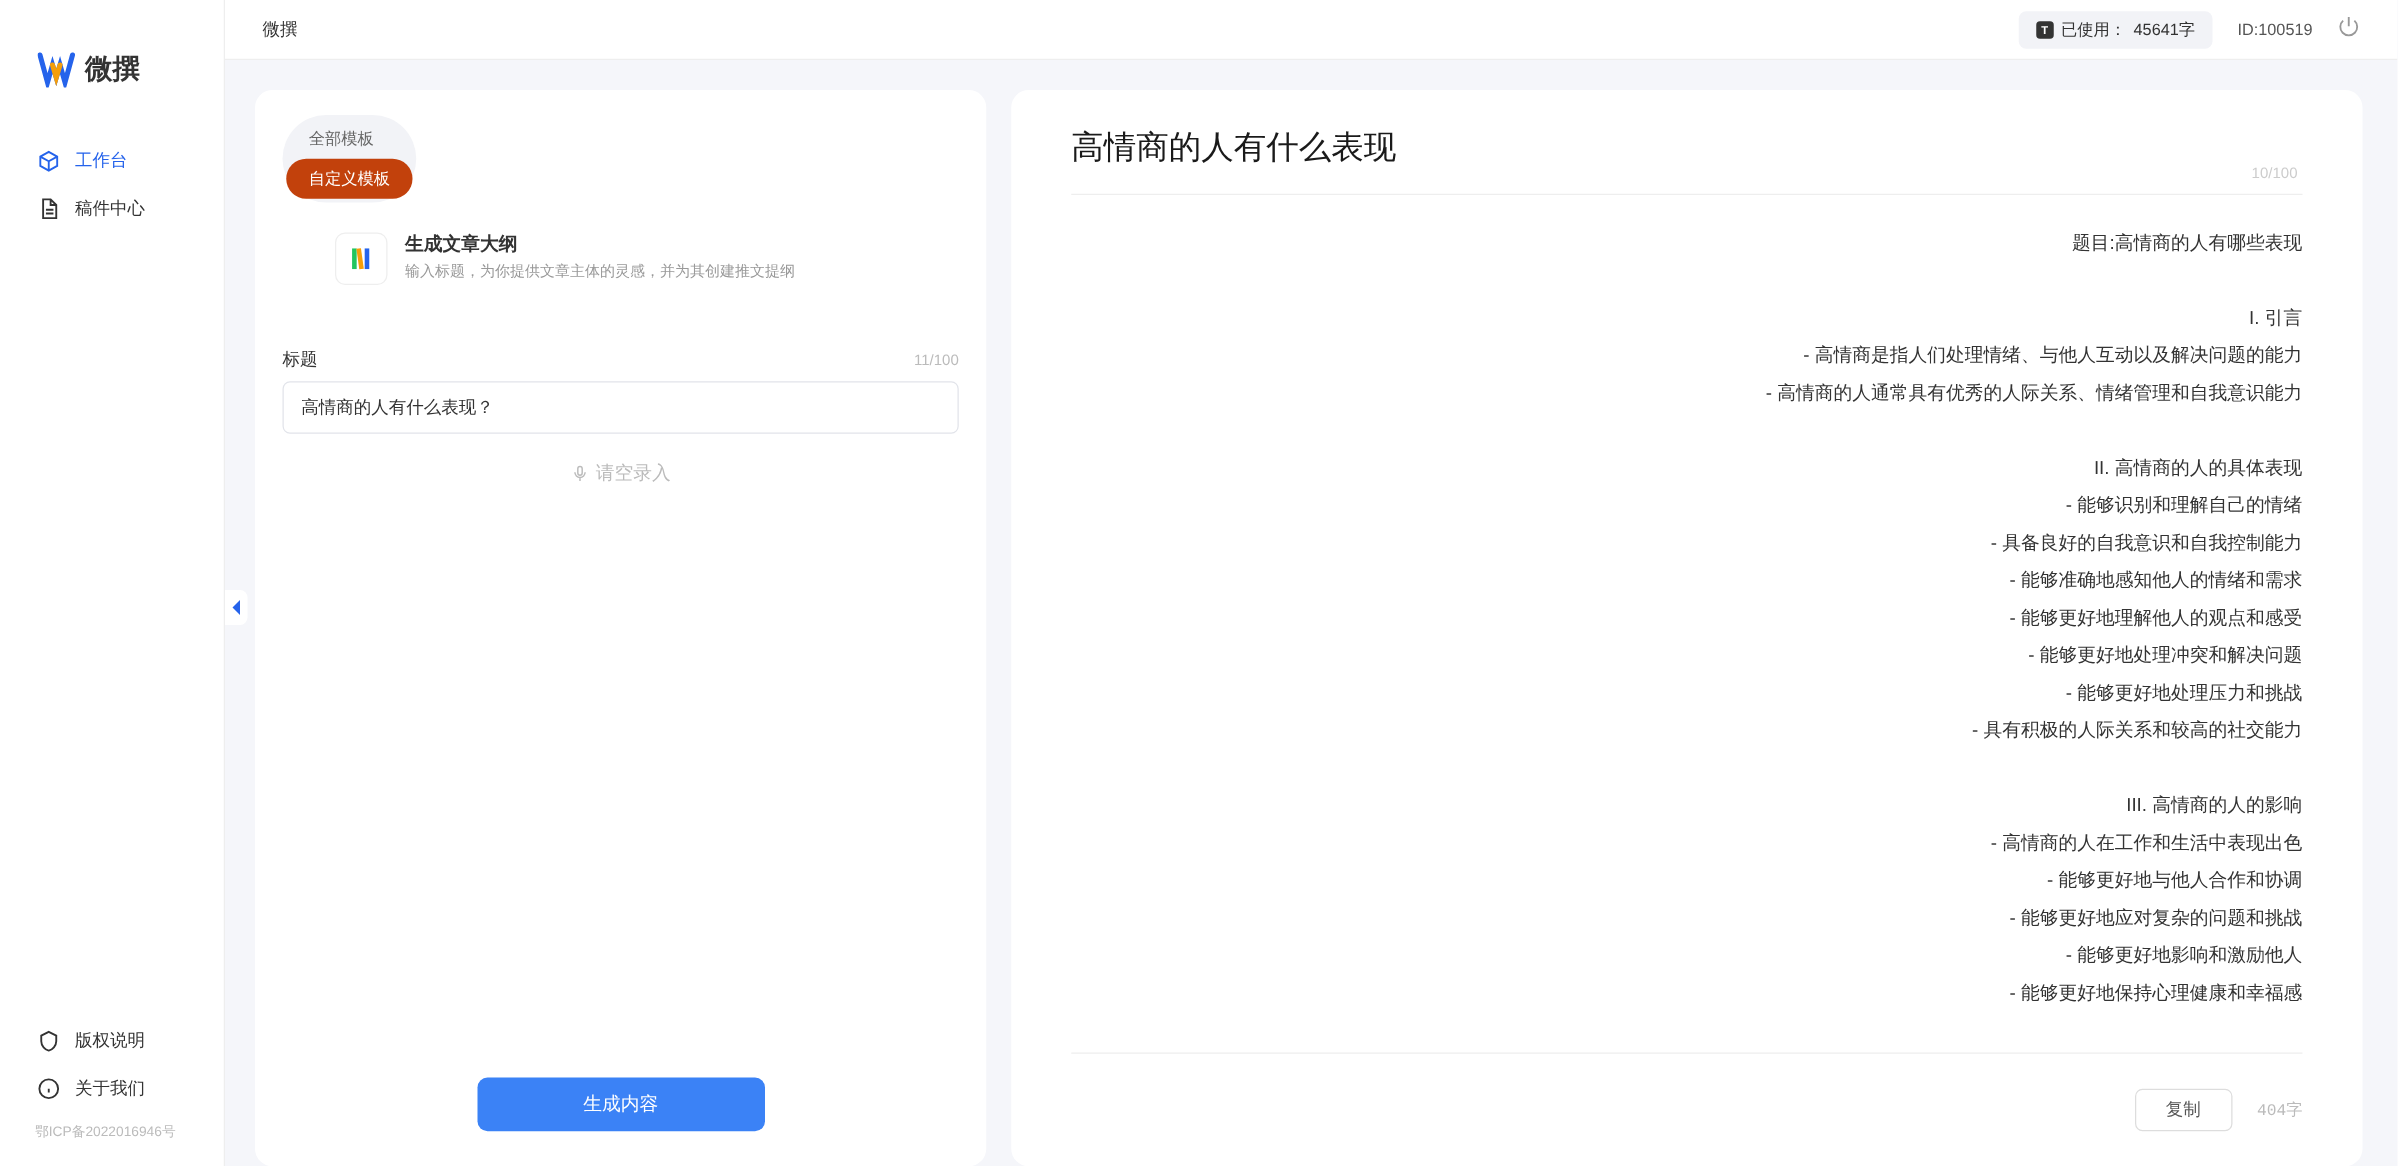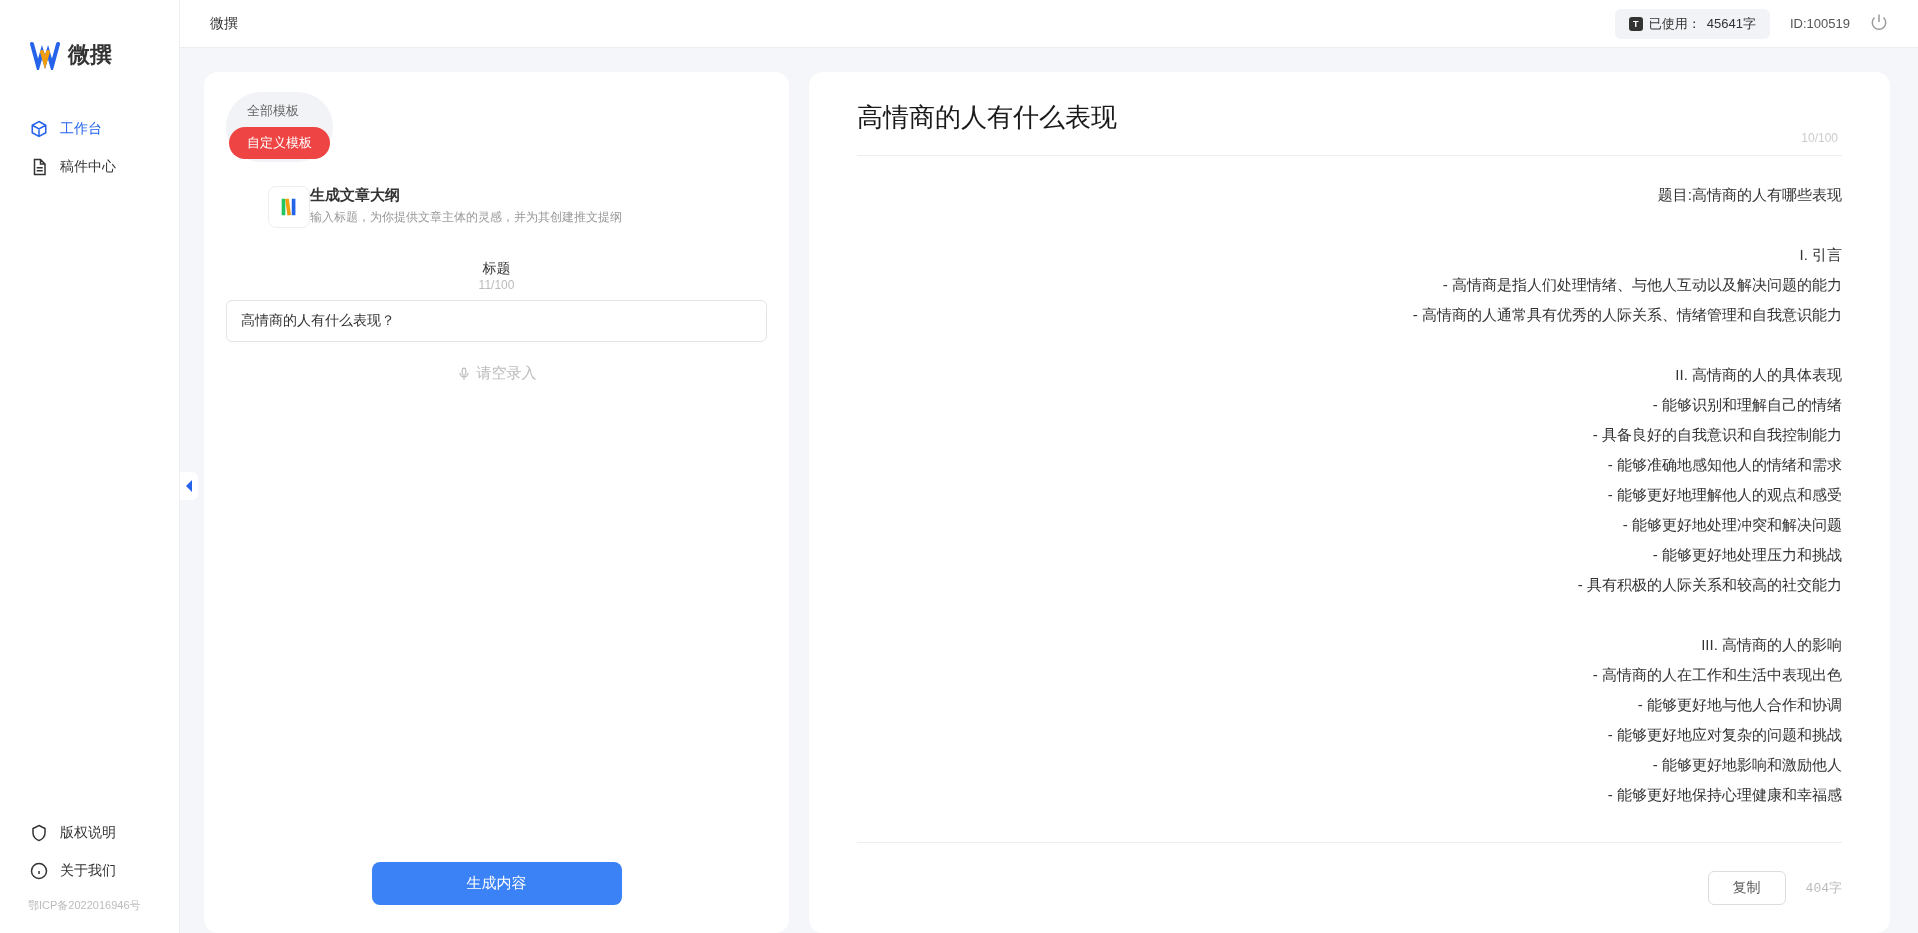--- a/index.html
+++ b/index.html
@@ -142,26 +142,27 @@
       flex-direction: column;
     }
     .tab {
       padding: 7px 18px;
       font-size: 13px;
       color: #666;
       border-radius: 999px;
       cursor: pointer;
     }
     .tab.active {
-      background: #ef4444;
+      background: #c2410c;
       color: #fff;
     }
     .template-card {
       display: flex;
-      margin-bottom: 32px;
+      gap: 14px;
+      margin-bottom: 51px;
       padding-left: 42px;
     }
     .template-icon {
       width: 42px;
       height: 42px;
       background: #fff;
       border: 1px solid #eee;
       border-radius: 8px;
       display: flex;
       align-items: center;
@@ -176,21 +177,20 @@
     }
     .template-info .template-desc {
       font-size: 12px;
       color: #999;
     }
     .field-row {
       display: flex;
       justify-content: space-between;
       align-items: center;
       margin-bottom: 8px;
-      flex-direction: column;
     }
     .field-label { font-size: 14px; color: #333; }
     .field-counter { font-size: 12px; color: #bbb; }
     .title-input {
       width: 100%;
       padding: 12px 14px;
       border: 1px solid #e2e4ea;
       border-radius: 6px;
       font-size: 14px;
       color: #333;
@@ -202,21 +202,21 @@
       justify-content: center;
       gap: 6px;
       margin-top: 22px;
       color: #bbb;
       font-size: 15px;
     }
     .voice-hint svg { width: 14px; height: 14px; }
     .left-spacer { flex: 1; }
     .generate-btn {
       align-self: center;
-      width: 250px;
+      width: 230px;
       padding: 12px 0;
       background: #3b82f6;
       color: #fff;
       border: none;
       border-radius: 8px;
       font-size: 15px;
       cursor: pointer;
       margin-bottom: 8px;
     }
     .right-panel {

